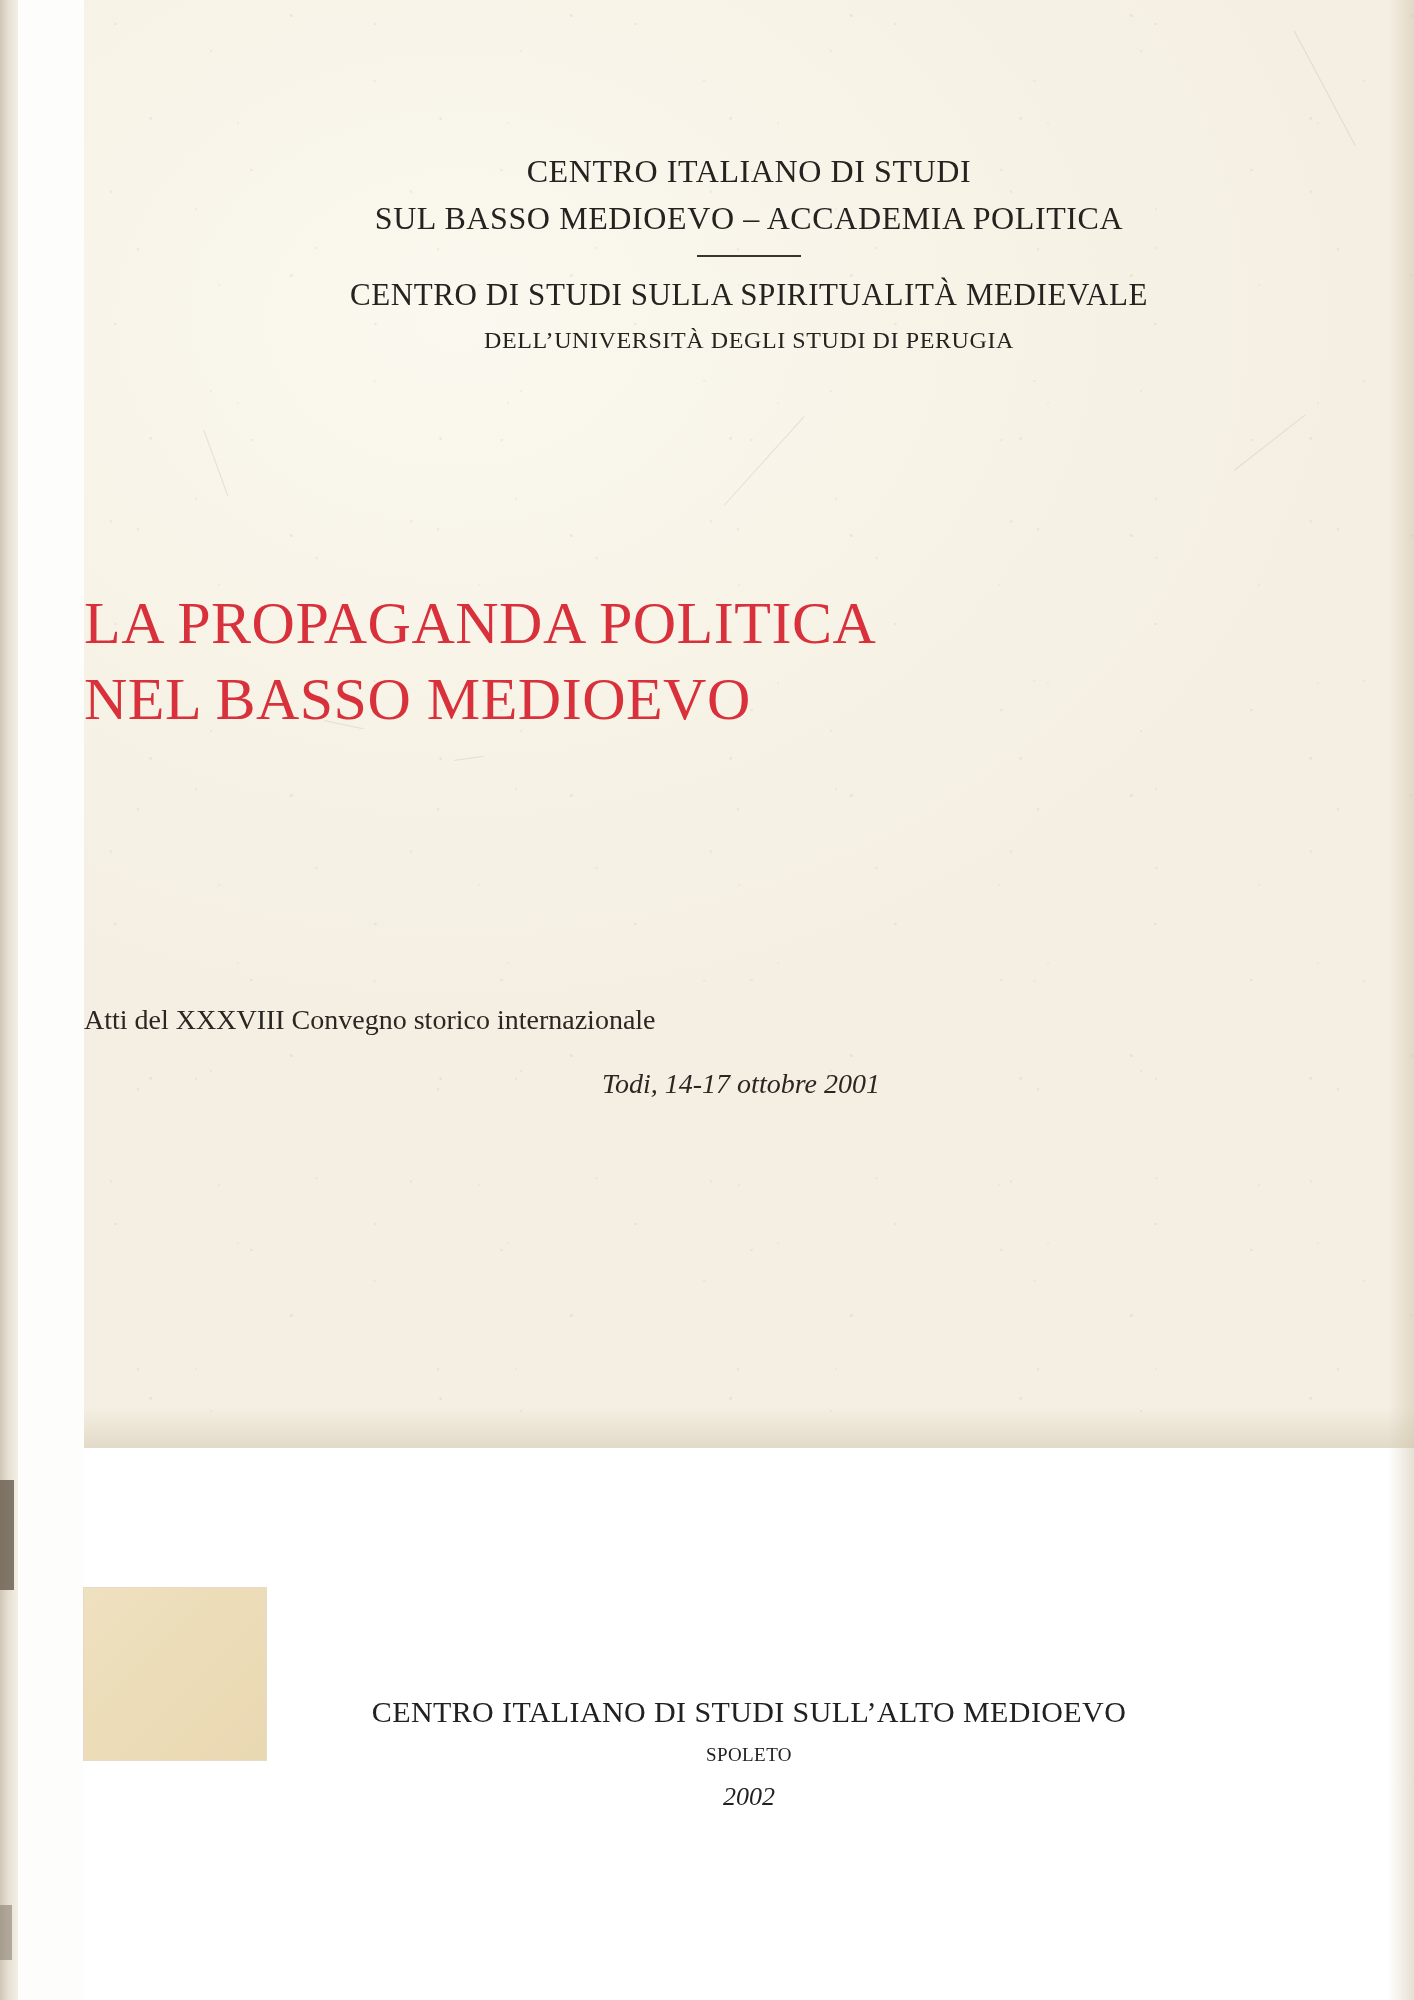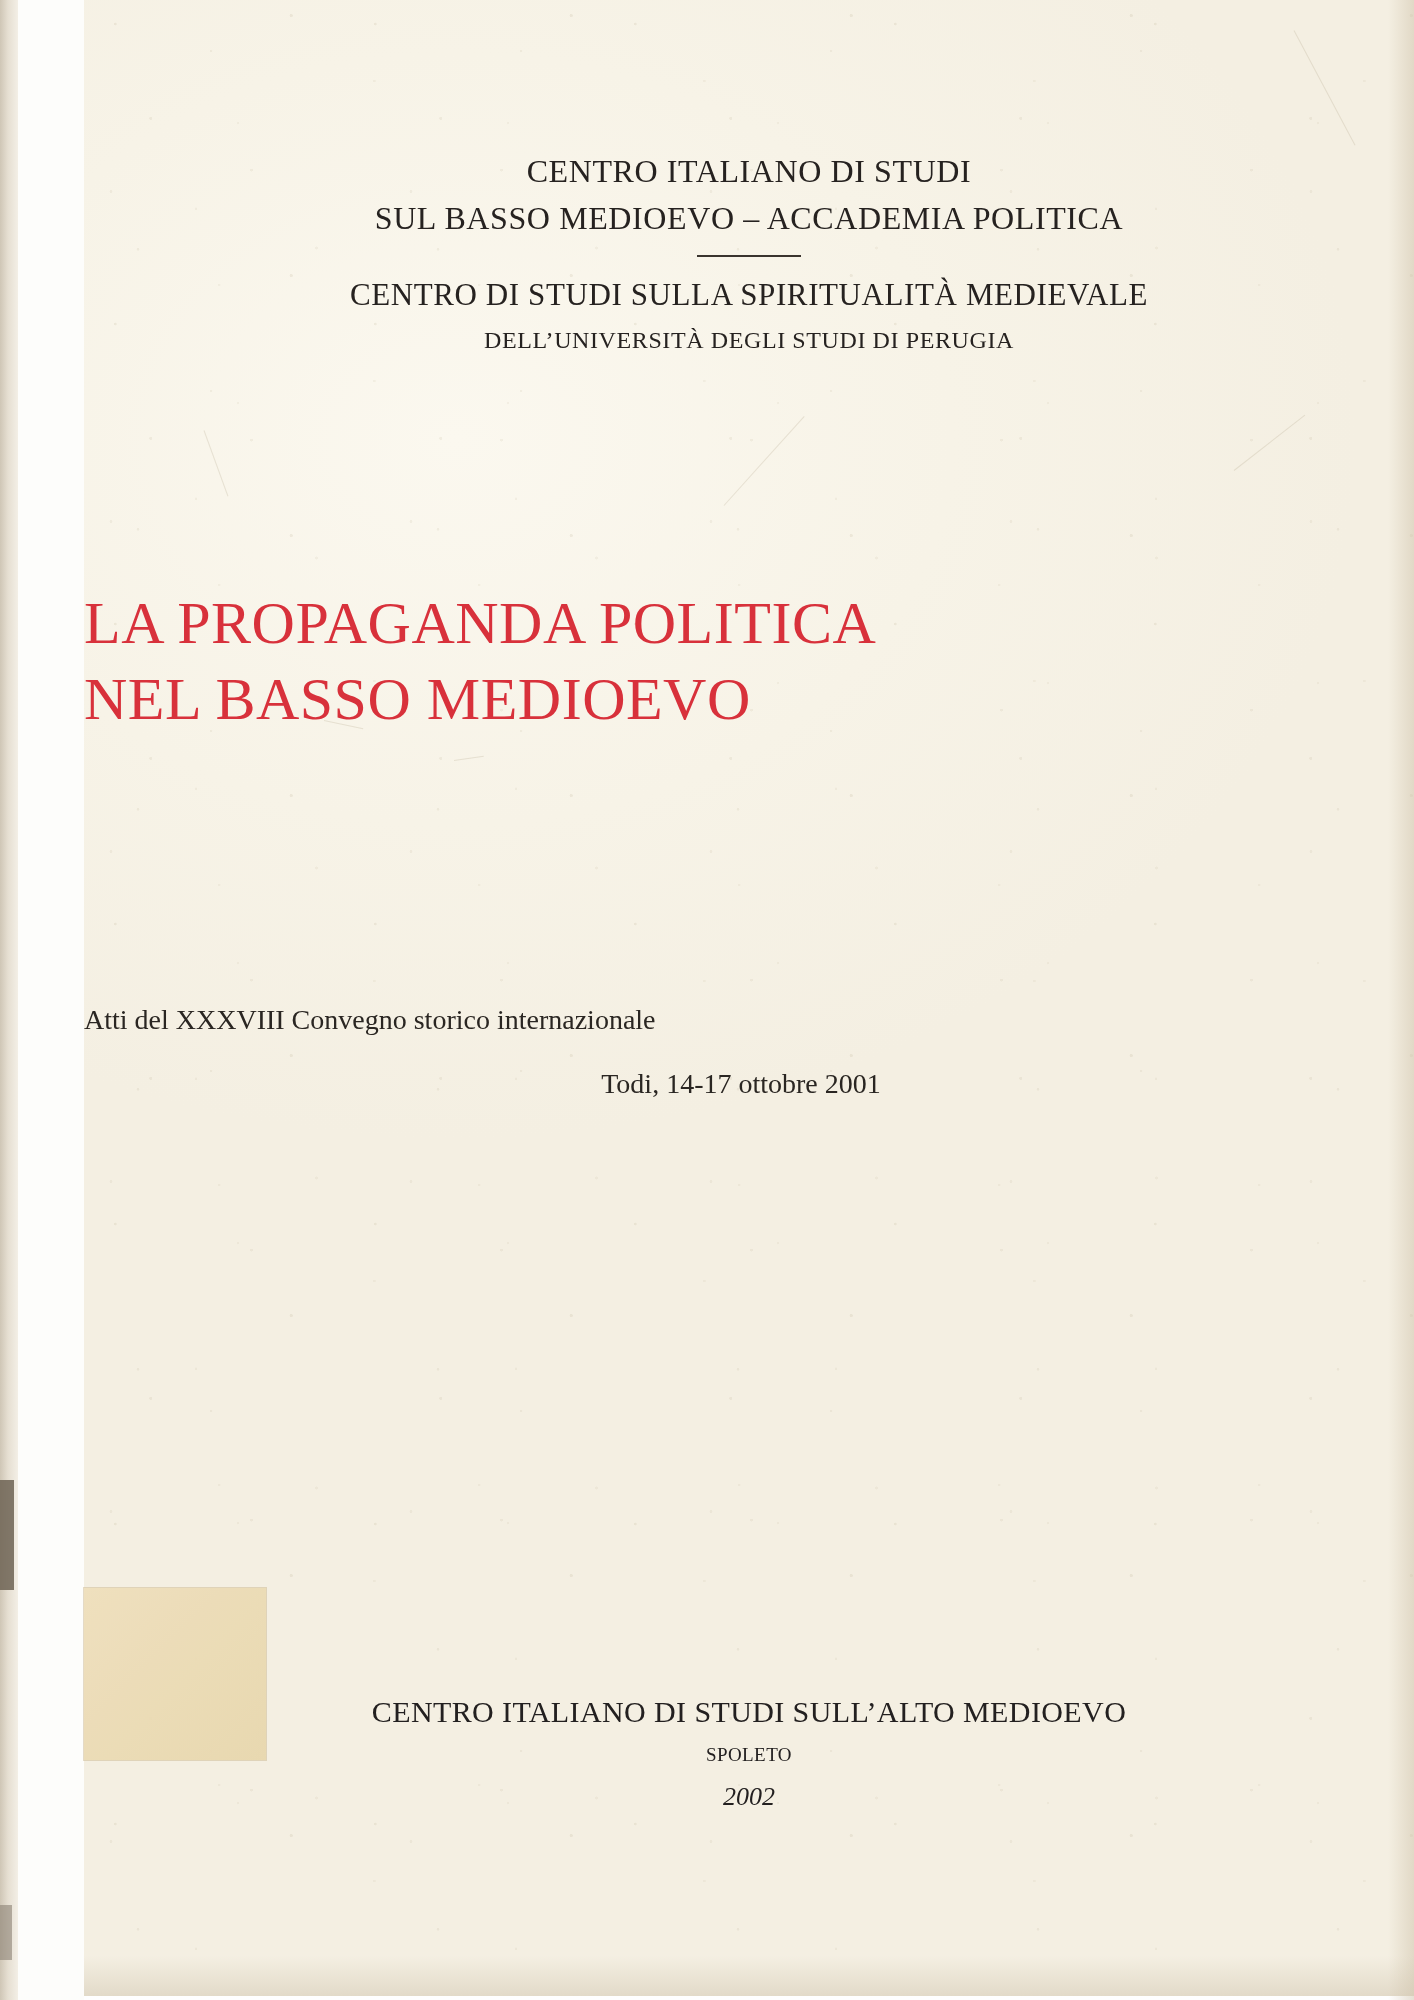--- a/index.html
+++ b/index.html
@@ -50,21 +50,21 @@
     width: 66px;
     height: 2000px;
     background: #fdfdfb;
   }
   
   .cover {
     position: absolute;
     left: 84px;
     top: 0;
     width: 1330px;
-    height: 1996px;
+    height: 1448px;
     background:
       radial-gradient(ellipse 900px 700px at 28% 22%, #fbf8ef 0%, #f7f3e7 55%, #f4efe2 100%),
       linear-gradient(160deg, #faf7ee 0%, #f5f1e4 40%, #f2eddf 75%, #efe9da 100%);
   }
   
   .texture {
     position: absolute;
     inset: 0;
     pointer-events: none;
     opacity: .5;
@@ -150,20 +150,21 @@
     font-size: 28px;
     line-height: 40px;
   }
   .place-date {
     position: absolute;
     left: 0; right: 16px;
     top: 1068px;
     text-align: center;
     color: #2a2622;
     font-size: 28px;
+    font-style: italic;
   }
   .imprint {
     position: absolute;
     left: 0; right: 0;
     top: 1690px;
     text-align: center;
     color: #232020;
   }
   .imprint .i1 {
     font-size: 30px;

